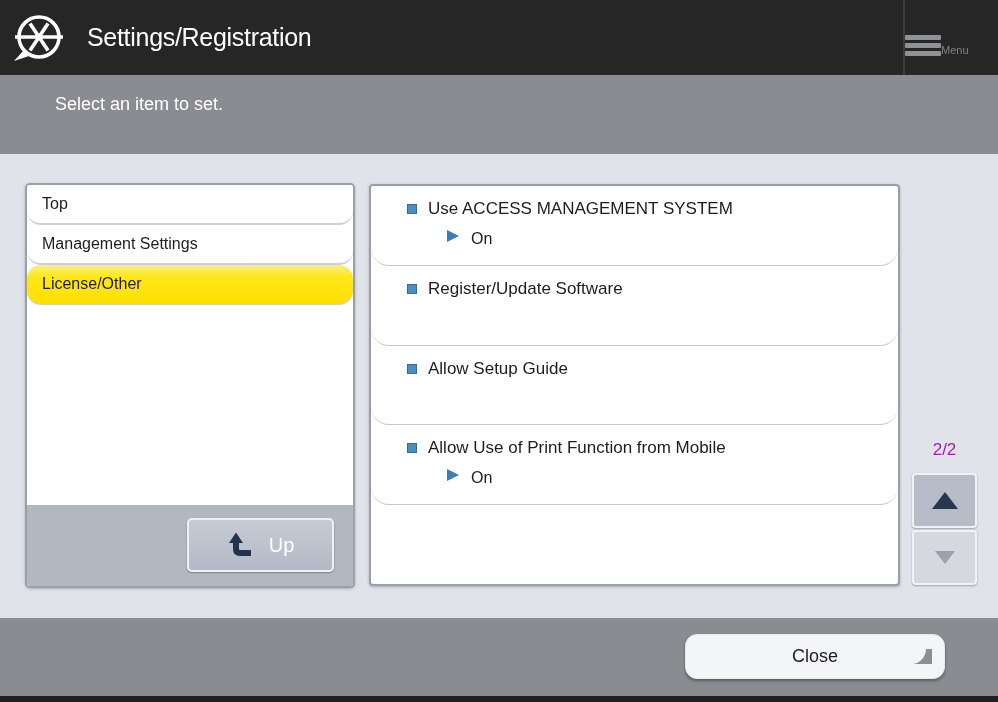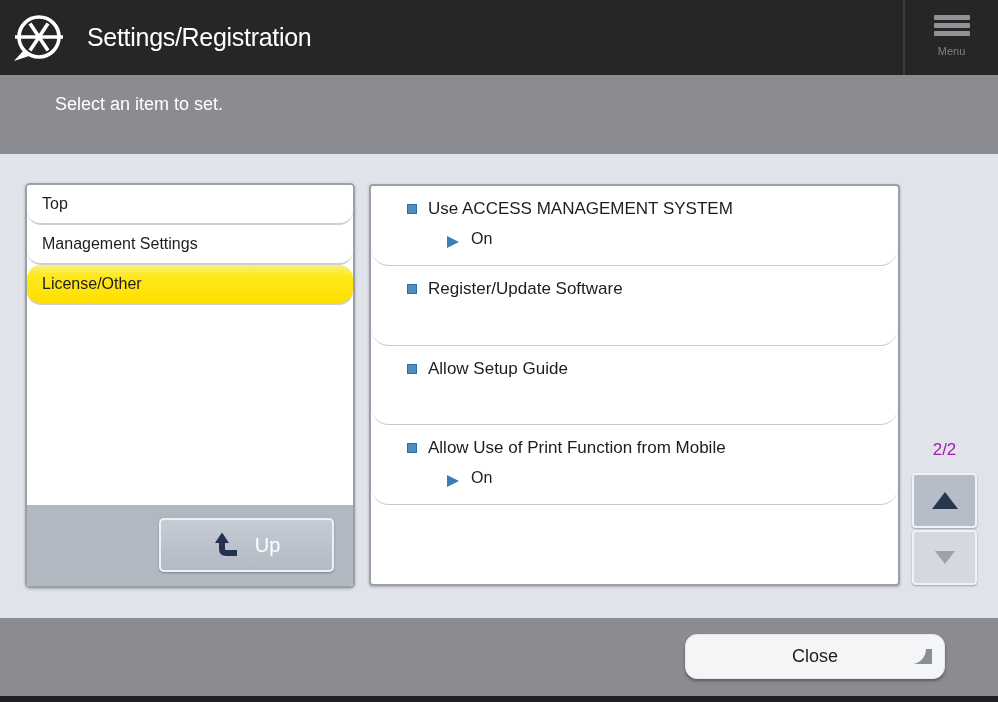--- a/index.html
+++ b/index.html
@@ -14,21 +14,21 @@
     position:absolute; left:0; top:0; width:998px; height:75px;
     background:#262626; display:flex; align-items:center;
   }
   .h-icon { margin-left:9px; width:58px; height:58px; flex:0 0 auto; }
   .h-title {
     color:#fff; font-size:25px; font-weight:400; letter-spacing:-0.3px;
     margin-left:20px;
   }
   .menu-btn {
     position:absolute; right:0; top:0; width:95px; height:75px;
-    border-left:2px solid #3c3c3c; display:flex; flex-direction:column;
+    border-left:2px solid #3c3c3c; display:flex; flex-direction:row;
     align-items:center; padding-top:15px; cursor:pointer; background:#262626;
   }
   .hamburger { display:flex; flex-direction:column; gap:3px; }
   .hamburger i { display:block; width:36px; height:5px; background:#8f9398; border-radius:1px; }
   .menu-label { margin-top:9px; font-size:11px; color:#7d8186; }
   
   .status-bar {
     position:absolute; left:0; top:75px; width:998px; height:79px;
     background:#8b8c91; color:#fff; font-size:18px;
     padding:19px 0 0 55px;
@@ -45,21 +45,21 @@
     height:40px; line-height:38px; padding-left:15px; font-size:16px;
     border-bottom:2px solid #cdcfd3; cursor:pointer; color:#1d1d1f;border-radius:14px;
   }
   .nav-item.selected {
     background:linear-gradient(180deg,#f9f080 0%, #ffe81a 30%, #ffdf00 100%);
   }
   .nav-footer {
     flex:1; background:#b1b8c2; position:relative;
   }
   .up-btn {
-    position:absolute; right:19px; top:13px; width:175px; height:54px;
+    position:absolute; right:19px; top:13px; width:147px; height:54px;
     background:linear-gradient(180deg,#c6ccd5 0%, #b3bac5 100%);
     border:2px solid #eef0f4; border-radius:5px;
     box-shadow:0 1px 2px rgba(0,0,0,0.3);
     display:flex; align-items:center; justify-content:center; gap:15px;
     cursor:pointer;
   }
   .up-btn .label { color:#fff; font-size:20px; }
   
   .settings-panel {
     position:absolute; left:369px; top:184px; width:531px; height:402px;
@@ -68,21 +68,21 @@
     box-shadow:0 1px 3px rgba(0,0,0,0.25);
   }
   .s-row { flex:1; border-bottom:1px solid #c6c8cc; padding:13px 0 0 36px; cursor:pointer;border-radius:18px; }
   .s-row:last-child { border-bottom:none; cursor:default; }
   .s-title { display:flex; align-items:flex-start; }
   .bullet {
     width:10px; height:10px; margin:5px 11px 0 0; flex:0 0 auto;
     background:#4d8cc0; border:1px solid #2f6da3;
   }
   .s-label { font-size:17px; color:#1d1d1f; }
-  .s-value { display:flex; align-items:flex-end; margin:11px 0 0 40px; }
+  .s-value { display:flex; align-items:flex-start; margin:11px 0 0 40px; }
   .tri-right {
     width:0; height:0; border-left:12px solid #3c7db4;
     border-top:6px solid transparent; border-bottom:6px solid transparent;
     margin-right:12px;
   }
   .v-text { font-size:16px; color:#1d1d1f; }
   
   .page-indicator {
     position:absolute; left:912px; top:440px; width:65px; text-align:center;
     font-size:17px; color:#a21caf;

